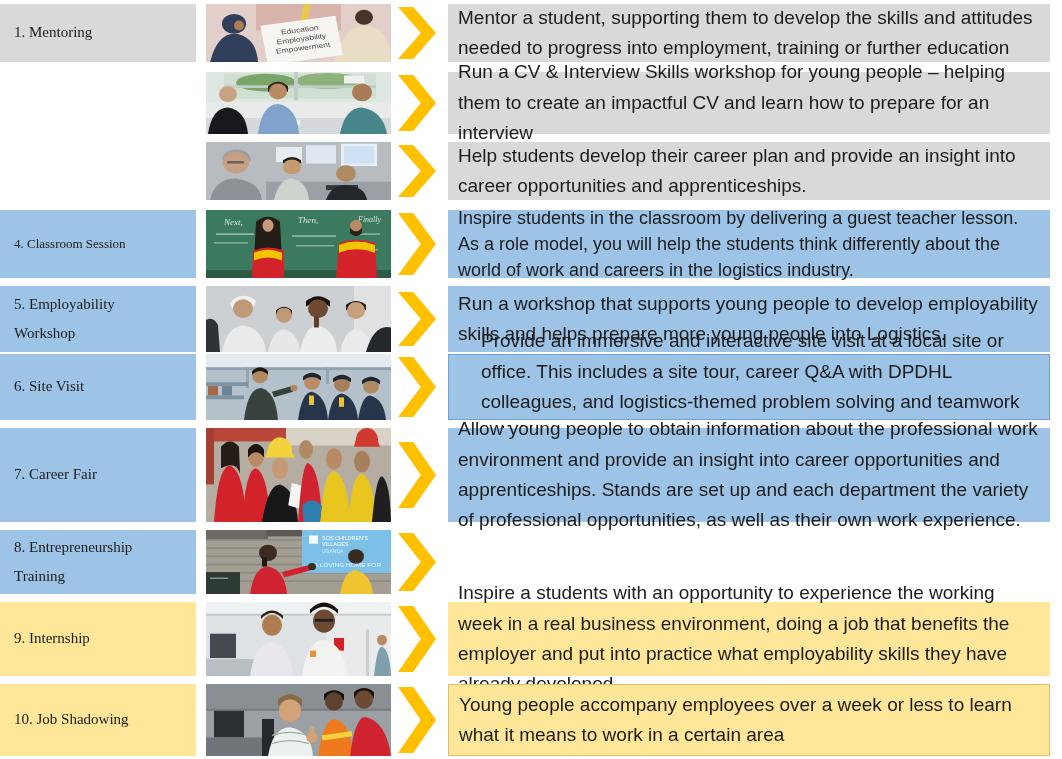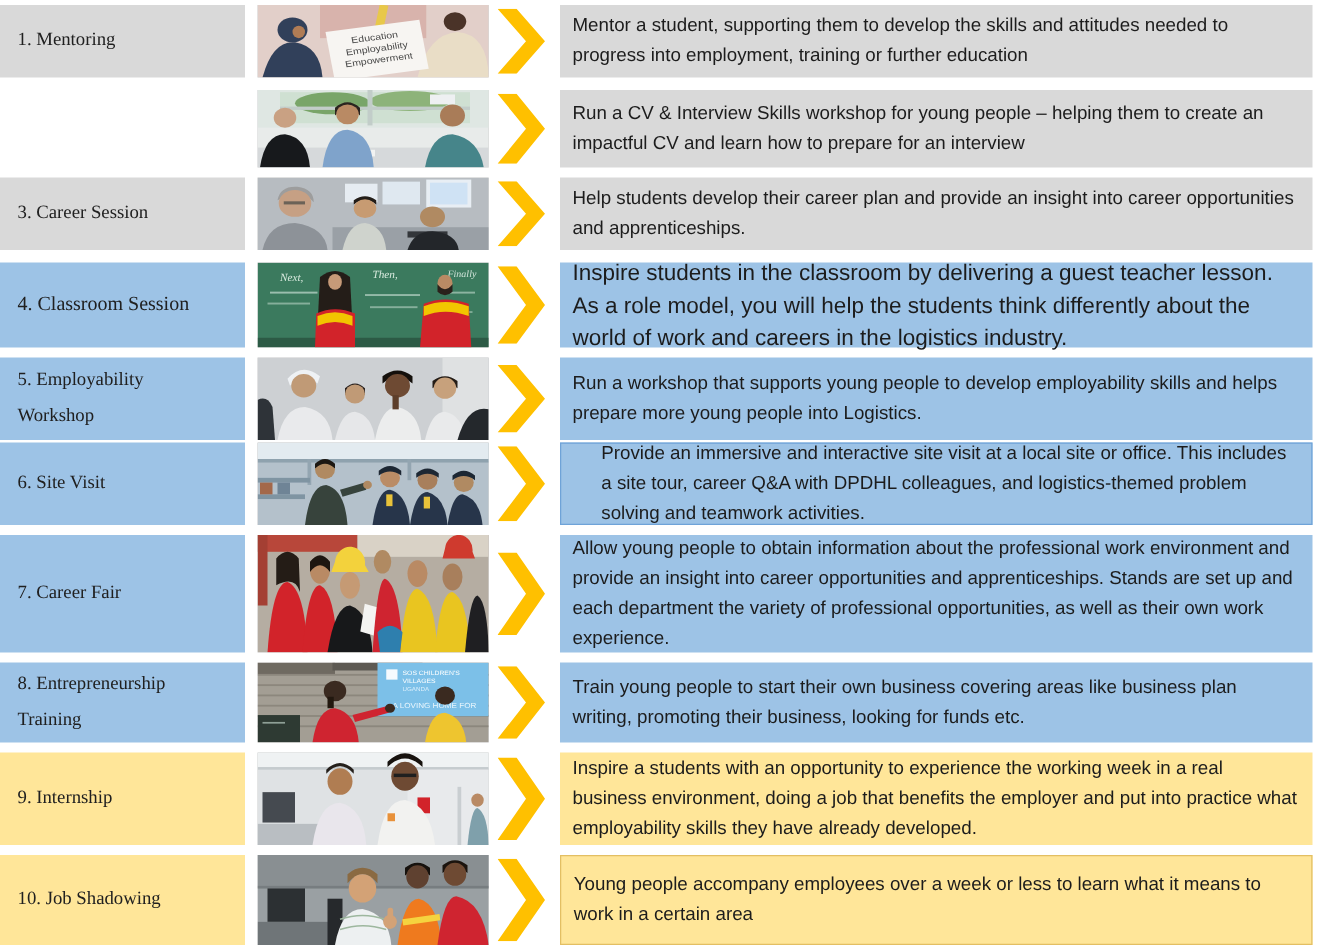--- a/index.html
+++ b/index.html
@@ -9,22 +9,22 @@
   .label-box{position:absolute;left:0;top:0;bottom:0;width:196px;
              display:flex;align-items:center;box-sizing:border-box;
              padding:0 28px 0 14px;}
   .label-text{font-size:15px;line-height:1.95;color:#202020;font-family:Liberation Serif, serif;}
   .photo{position:absolute;left:206px;top:0;bottom:0;width:185px;overflow:hidden;background:#ccc;}
   .photo svg{display:block;width:100%;height:100%;}
   .chevron{position:absolute;left:398px;top:50%;transform:translateY(-50%);width:38px;line-height:0;}
   .desc-box{position:absolute;left:448px;top:0;bottom:0;width:602px;
             display:flex;align-items:center;box-sizing:border-box;
             padding:3px 12px 3px 10px;}
-  .desc-text{font-size:15px;line-height:1.6;color:#1c1c1c;}
-  .row.large .label-text{font-size:16px;line-height:1.8;}
+  .desc-text{font-size:19px;line-height:1.6;color:#1c1c1c;}
+  .row.large .label-text{font-size:13px;line-height:1.8;}
   .row.large .desc-text{font-size:18px;line-height:1.45;}
   .theme-gray{background:#d9d9d9;}
   .theme-blue{background:#9dc3e6;}
   .theme-yellow{background:#ffe699;}
   .outline-blue{border:1px solid #6fa3d8;padding-left:32px;}
   .outline-yellow{border:1px solid #e3bf63;}
 </style>
 </head>
 <body>
 
@@ -81,23 +81,20 @@
         </svg>
       </div>
     <div class="chevron"><svg viewBox="0 0 40 64" preserveAspectRatio="none" width="38" height="56">
           <polygon points="0,0 16,0 40,32 16,64 0,64 24,32" fill="#ffc000"></polygon>
         </svg></div>
     <div class="desc-box theme-gray">
       <div class="desc-text">Run a CV &amp; Interview Skills workshop for young people – helping them to create an impactful CV and learn how to prepare for an interview</div>
     </div>
   </div>
     <div class="row" style="top: 142px; height: 58px;">
-    <div class="label-box theme-gray">
-      <div class="label-text">3. Career Session</div>
-    </div>
     <div class="photo">
         <svg xmlns="http://www.w3.org/2000/svg" viewBox="0 0 185 70" preserveAspectRatio="none">
     <rect width="185" height="70" fill="#b7bcc1"></rect>
     <rect x="70" y="6" width="26" height="18" fill="#e6ecf2"></rect>
     <rect x="100" y="4" width="30" height="22" fill="#dfe8f0"></rect>
     <rect x="135" y="2" width="36" height="27" fill="#e8eef4"></rect>
     <rect x="138" y="5" width="30" height="21" fill="#cfe2f4"></rect>
     <rect x="60" y="48" width="125" height="22" fill="#9aa0a6"></rect>
     <rect x="120" y="52" width="32" height="6" fill="#33363a"></rect>
     <path d="M16,22 Q18,8 32,9 Q45,11 45,24 L40,18 Q30,7 20,20 Z" fill="#9d9d9d"></path>
@@ -294,23 +291,20 @@
     <path d="M76,46 L104,38 L105,44 L78,52 Z" fill="#cf2430"></path>
     <circle cx="106" cy="40" r="4" fill="#3a2a20"></circle>
     <rect x="56" y="30" width="5" height="10" fill="#22180f"></rect>
     <circle cx="150" cy="29" r="8" fill="#3a2a20"></circle>
     <path d="M134,70 Q138,44 150,44 Q165,48 167,70 Z" fill="#eec52f"></path>
         </svg>
       </div>
     <div class="chevron"><svg viewBox="0 0 40 64" preserveAspectRatio="none" width="38" height="58">
           <polygon points="0,0 16,0 40,32 16,64 0,64 24,32" fill="#ffc000"></polygon>
         </svg></div>
-    <div class="desc-box theme-blue">
-      <div class="desc-text">Train young people to start their own business covering areas like business plan writing, promoting their business, looking for funds etc.</div>
-    </div>
   </div>
     <div class="row" style="top: 602px; height: 74px;">
     <div class="label-box theme-yellow">
       <div class="label-text">9. Internship</div>
     </div>
     <div class="photo">
         <svg xmlns="http://www.w3.org/2000/svg" viewBox="0 0 185 70" preserveAspectRatio="none">
     <rect width="185" height="70" fill="#dfe2e4"></rect>
     <rect y="0" width="185" height="12" fill="#eff2f3"></rect>
     <rect y="11" width="185" height="2" fill="#c5cbce"></rect>

